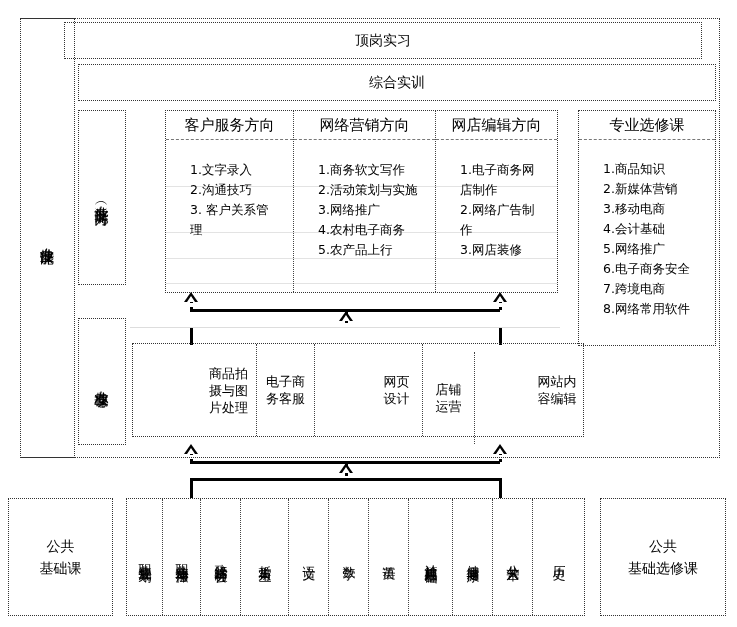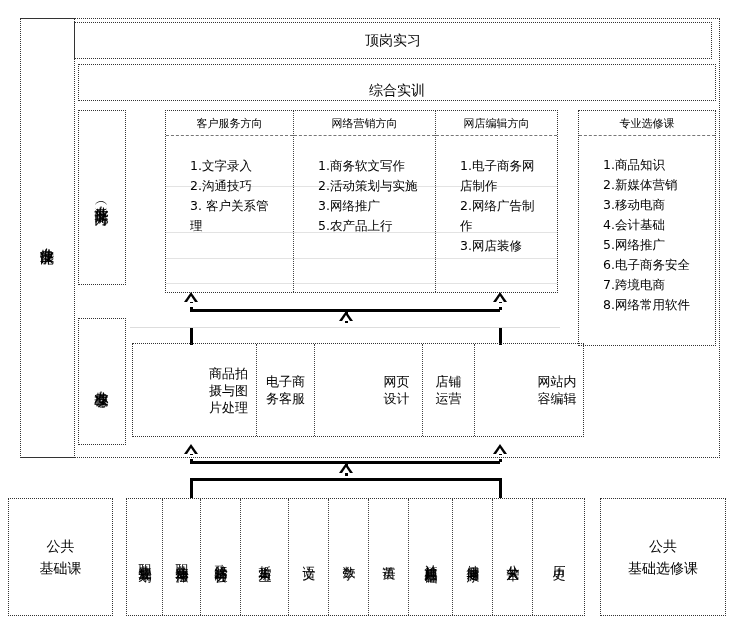--- a/index.html
+++ b/index.html
@@ -10,21 +10,21 @@
   .box.dotted{border-style:dotted;border-color:#333;}
 
   .ctr{display:flex;align-items:center;justify-content:center;text-align:center;}
 
   
   .vert{writing-mode:vertical-rl;text-orientation:upright;letter-spacing:1px;}
 
   .t14{font-size:14px;}
 
   .listbox{position:absolute;box-sizing:border-box;}
-  .listbox .hdr{text-align:center;font-size:11px;padding:5px 0 4px;border-bottom:1px dashed #777;}
+  .listbox .hdr{text-align:center;font-size:15px;padding:5px 0 4px;border-bottom:1px dashed #777;}
   .listbox ul{list-style:none;margin:16px;padding:4px 0 0 8px;}
   .listbox li{font-size:12.5px;line-height:20px;white-space:normal;}
 
   .gridline{position:absolute;background:#e3e3e3;}
   .gridline.h{height:1px;}
 
   .cell{position:absolute;box-sizing:border-box;border:1px dotted #444;display:flex;align-items:center;justify-content:center;}
   .cell .lbl{font-size:13px;line-height:17px;text-align:center;}
 
   .vcell{position:absolute;box-sizing:border-box;border:1px dotted #444;display:flex;align-items:center;justify-content:center;}
@@ -39,24 +39,24 @@
 </head>
 <body>
 
 <div id="canvas">
 
   <div class="box dotted" style="left:20px;top:18px;width:700px;height:440px;"></div>
   <div class="box dotted ctr" style="left:20px;top:18px;width:55px;height:440px;">
     <span class="vert t14">专业技能课</span>
   </div>
 
-  <div class="box dotted ctr" style="left:74px;top:22px;width:638px;height:37px;">
+  <div class="box dotted ctr" style="left:64px;top:22px;width:638px;height:37px;">
     <span class="t14">顶岗实习</span>
   </div>
-  <div class="box dotted ctr" style="left:78px;top:64px;width:638px;height:37px;align-items:flex-end;">
+  <div class="box dotted ctr" style="left:78px;top:64px;width:638px;height:37px;">
     <span class="t14">综合实训</span>
   </div>
 
   <div class="box dotted ctr" style="left:78px;top:110px;width:48px;height:175px;">
     <span class="vert t14">专业（技能）方向</span>
   </div>
 
   <div class="box dotted" style="left:165px;top:110px;width:393px;height:183px;"></div>
 
   <div class="gridline h" style="left:166px;top:186px;width:391px;"></div>
@@ -72,20 +72,21 @@
       <li>3. 客户关系管理</li>
     </ul>
   </div>
 
   <div class="listbox" style="left:294px;top:111px;width:142px;height:181px;border-right:1px dotted #444;">
     <div class="hdr">网络营销方向</div>
     <ul>
       <li>1.商务软文写作</li>
       <li>2.活动策划与实施</li>
       <li>3.网络推广</li>
+      <li>4.农村电子商务</li>
       <li>5.农产品上行</li>
     </ul>
   </div>
 
   <div class="listbox" style="left:436px;top:111px;width:121px;height:181px;">
     <div class="hdr">网店编辑方向</div>
     <ul>
       <li>1.电子商务网店制作</li>
       <li>2.网络广告制作</li>
       <li>3.网店装修</li>
@@ -125,21 +126,21 @@
 
   <div class="cell" style="left:193px;top:344px;width:64px;height:92px;border:none;border-right:1px dotted #444;">
     <span class="lbl" style="width:46px;margin-left:8px;">商品拍摄与图片处理</span>
   </div>
   <div class="cell" style="left:257px;top:344px;width:58px;height:92px;border:none;border-right:1px dotted #444;">
     <span class="lbl" style="width:40px;">电子商务客服</span>
   </div>
   <div class="cell" style="left:371px;top:344px;width:52px;height:92px;border:none;border-right:1px dotted #444;">
     <span class="lbl" style="width:38px;">网页设计</span>
   </div>
-  <div class="cell" style="left:423px;top:344px;width:52px;height:92px;border:none;border-right:1px dotted #444;">
+  <div class="cell" style="left:423px;top:352px;width:52px;height:92px;border:none;border-right:1px dotted #444;">
     <span class="lbl" style="width:38px;">店铺运营</span>
   </div>
   <div class="cell" style="left:531px;top:344px;width:52px;height:92px;border:none;align-items:center;">
     <span class="lbl" style="width:40px;">网站内容编辑</span>
   </div>
 
   <div class="bar" style="left:190px;top:461px;width:310px;"></div>
   <div class="dstem" style="left:190px;top:452px;height:10px;"></div>
   <div class="chev" style="left:184px;top:444px;"></div>
   <div class="dstem" style="left:345px;top:464px;height:12px;"></div>

